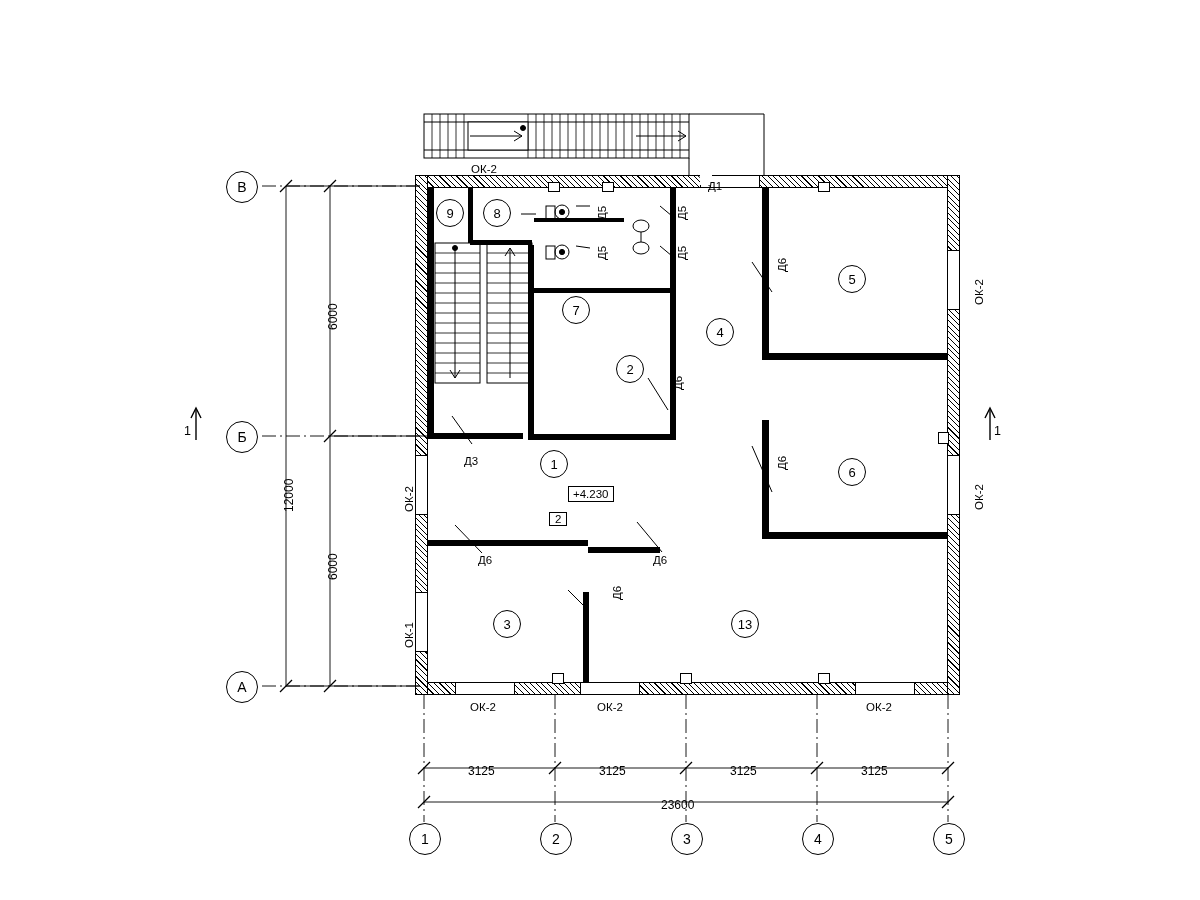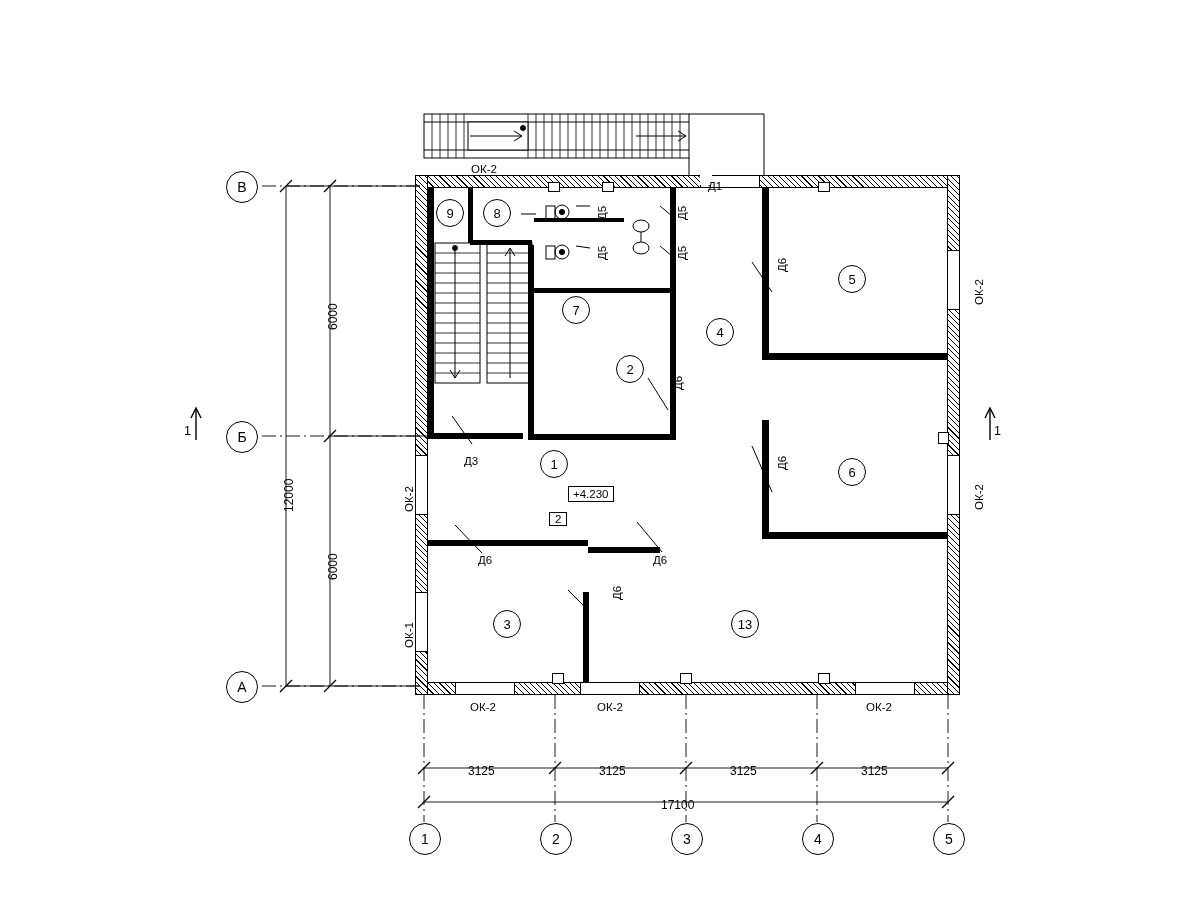--- a/index.html
+++ b/index.html
@@ -368,21 +368,21 @@
   <div class="dimtxt" style="left:599px; top:764px;">
     <span>3125</span>
   </div>
   <div class="dimtxt" style="left:730px; top:764px;">
     <span>3125</span>
   </div>
   <div class="dimtxt" style="left:861px; top:764px;">
     <span>3125</span>
   </div>
   <div class="dimtxt" style="left:661px; top:798px;">
-    <span>17100</span>
+    <span>23600</span>
   </div>
 
   <div class="rnum" style="left:436px; top:199px;">
     <span>9</span>
   </div>
   <div class="rnum" style="left:483px; top:199px;">
     <span>8</span>
   </div>
   <div class="rnum" style="left:562px; top:296px;">
     <span>7</span>

